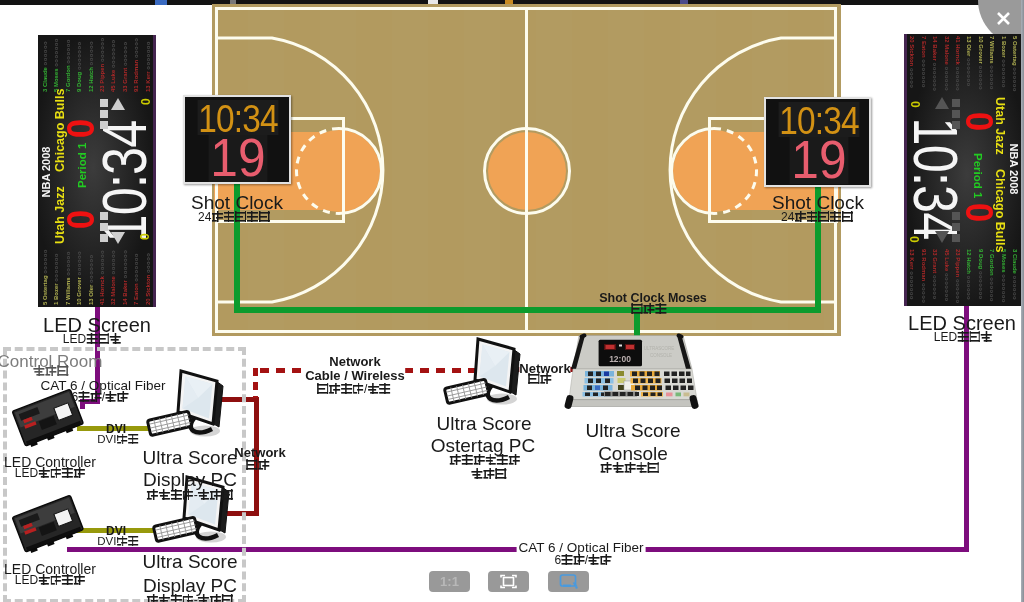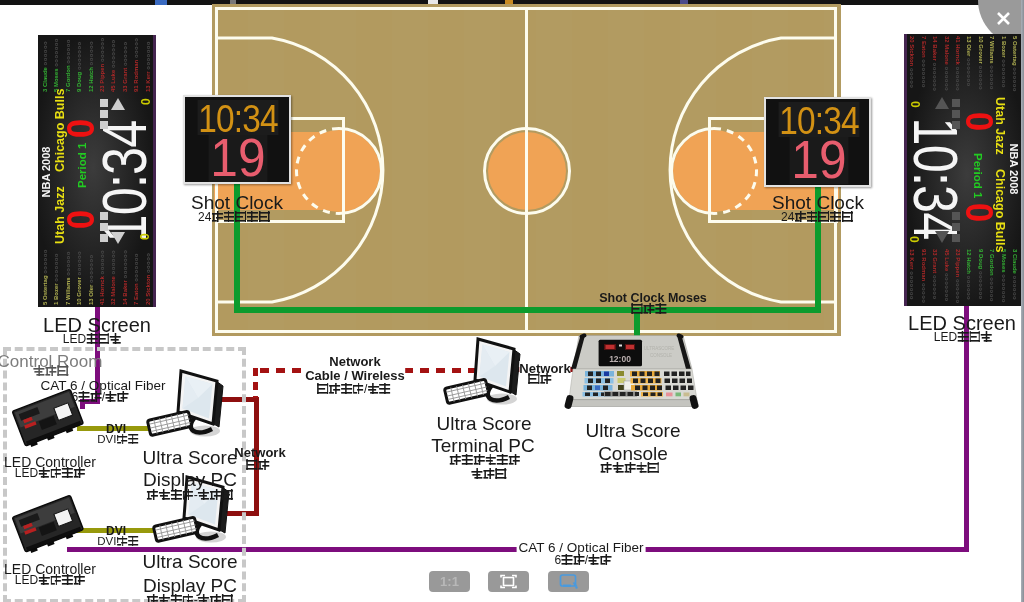--- a/index.html
+++ b/index.html
@@ -460,21 +460,21 @@
 <div class="lbl" style="left:258px;top:458px;font-size:12px;"><i class="zh z2"></i><i class="zh z3"></i></div>
 
 <div class="lbl" style="left:355px;top:354px;font-size:13px;font-weight:bold;">Network</div>
 <div class="lbl" style="left:355px;top:368px;font-size:13px;font-weight:bold;background:#fff;text-align:center;">Cable / Wireless</div>
 <div class="lbl" style="left:354px;top:382px;font-size:12px;"><i class="zh z2"></i><i class="zh z3"></i><i class="zh z1"></i><i class="zh z3"></i>/<i class="zh z4"></i><i class="zh z1"></i></div>
 
 <div class="lbl" style="left:545px;top:361px;font-size:13px;font-weight:bold;background:#fff;">Network</div>
 <div class="lbl" style="left:540px;top:372px;font-size:12px;"><i class="zh z2"></i><i class="zh z3"></i></div>
 
 <div class="lbl" style="left:484px;top:413px;font-size:19px;">Ultra Score</div>
-<div class="lbl" style="left:483px;top:435px;font-size:19px;">Terminal PC</div>
+<div class="lbl" style="left:483px;top:435px;font-size:19px;">Ostertag PC</div>
 <div class="lbl" style="left:485px;top:453px;font-size:12px;"><i class="zh z3"></i><i class="zh z1"></i><i class="zh z3"></i><i class="zh z4"></i><i class="zh z1"></i><i class="zh z3"></i></div>
 <div class="lbl" style="left:489px;top:467px;font-size:12px;"><i class="zh z4"></i><i class="zh z3"></i><i class="zh z2"></i></div>
 
 <div class="lbl" style="left:633px;top:420px;font-size:19px;">Ultra Score</div>
 <div class="lbl" style="left:633px;top:443px;font-size:19px;">Console</div>
 <div class="lbl" style="left:630px;top:461px;font-size:12px;"><i class="zh z3"></i><i class="zh z4"></i><i class="zh z3"></i><i class="zh z4"></i><i class="zh z2"></i></div>
 
 <div class="lbl" style="left:581px;top:540px;font-size:13.5px;background:#fff;padding:0 2px;">CAT 6 / Optical Fiber</div>
 <div class="lbl" style="left:583px;top:553px;font-size:12px;">6<i class="zh z1"></i><i class="zh z3"></i>/<i class="zh z4"></i><i class="zh z3"></i></div>
 

